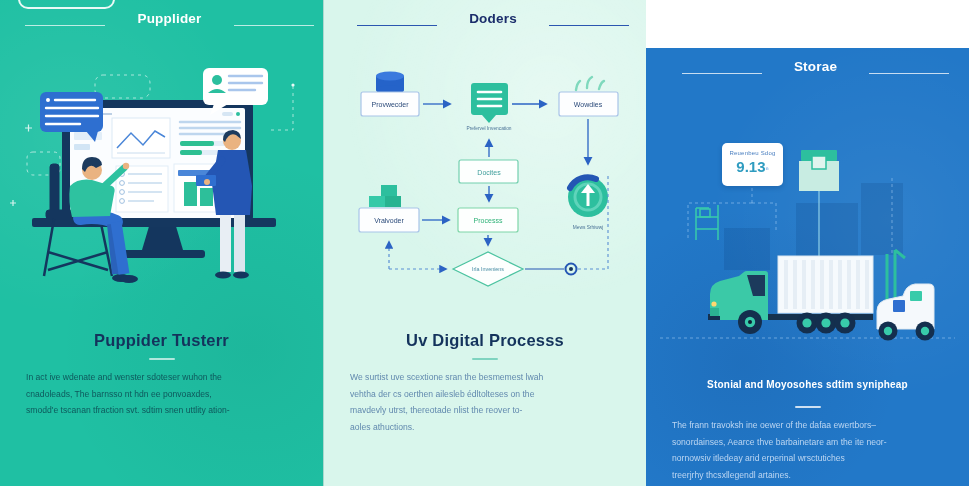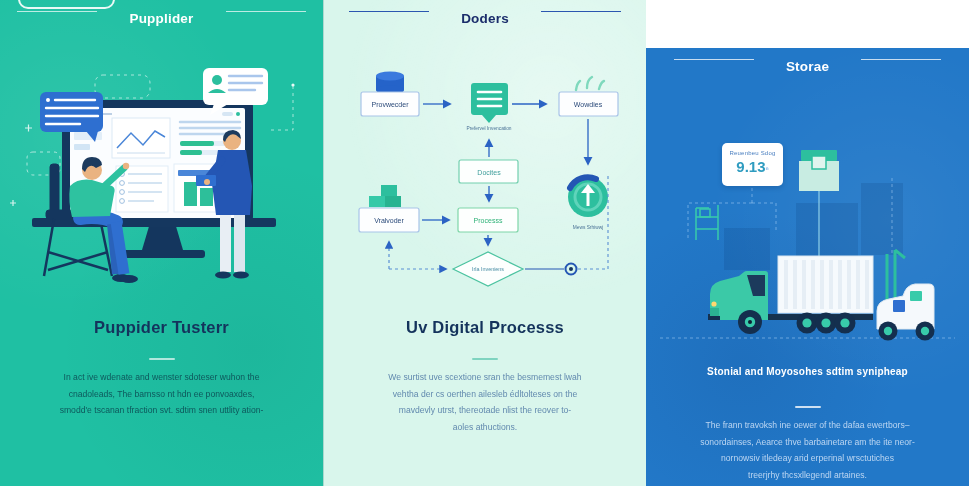--- a/index.html
+++ b/index.html
@@ -12,40 +12,40 @@
       radial-gradient(circle at 78% 72%, rgba(0,40,40,.06), transparent 45%),
       #1fc0a3;}
   .p2{background:
       radial-gradient(circle at 70% 20%, rgba(255,255,255,.35), transparent 45%),
       #d9f6ec;
       border-left:1px solid rgba(0,110,100,.22)}
   .p3{background:
       radial-gradient(circle at 30% 65%, rgba(10,50,110,.12), transparent 40%),
       radial-gradient(circle at 75% 35%, rgba(255,255,255,.06), transparent 45%),
       #2278c8; margin-top: 48px;}
-  .phead{position:absolute;top:11px;left:0;width:100%;display:flex;
-    justify-content:center;align-items:flex-start;gap:32px;z-index:5}
+  .phead{position:absolute;top:11px;left:8px;width:100%;display:flex;
+    justify-content:center;align-items:flex-end;gap:32px;z-index:5}
   .phead .ln{width:80px;height:1px}
   .phead .ttl{font-size:13.5px;font-weight:bold;letter-spacing:.2px}
   .p1 .ln{background:rgba(255,255,255,.7)} .p1 .ttl{color:#fff}
   .p2 .ln{background:#2b56b0} .p2 .ttl{color:#1b2d6b}
   .p3 .ln{background:rgba(255,255,255,.75)} .p3 .ttl{color:#fff}
   .toptab{position:absolute;top:-13px;left:18px;width:97px;height:22px;
     border:2px solid rgba(255,255,255,.9);border-radius:10px;z-index:4}
   .illu{position:absolute;left:0;z-index:1}
-  .heading{position:absolute;top:318px;left:0;width:100%;text-align:center;
+  .heading{position:absolute;top:331px;left:0;width:100%;text-align:center;
     font-size:16.5px;font-weight:bold;letter-spacing:.2px;z-index:5}
   .p1 .heading,.p2 .heading{color:#14335c}
   .p3 .heading{color:#ffffff;font-size:10px}
   .divider{position:absolute;top:358px;left:50%;transform:translateX(-50%);
     width:26px;height:2px;border-radius:2px;z-index:5}
   .p1 .divider{background:rgba(255,255,255,.65)}
   .p2 .divider{background:#7fd4c0}
   .p3 .divider{background:rgba(255,255,255,.78)}
-  .body{position:absolute;top:369px;left:26px;right:26px;text-align:center;
+  .body{position:absolute;top:369px;left:26px;right:26px;
     font-size:8.6px;line-height:16.5px;z-index:5}
   .p1 .body{color:rgba(10,62,74,.82)}
   .p2 .body{color:#6189ae}
   .p3 .body{color:#bcd6f2}
   .card{position:absolute;background:#fff;border-radius:5px;text-align:center;
     box-shadow:0 2px 5px rgba(10,40,90,.22);z-index:6}
   .card .clabel{font-size:6px;color:#4a7fc0;margin-top:7px;letter-spacing:.2px}
   .card .cvalue{font-weight:bold;margin-top:2px}
   .card1{left:76px;top:95px;width:61px;height:43px}
   .card1 .cvalue{font-size:15px;color:#2f9cc0}

